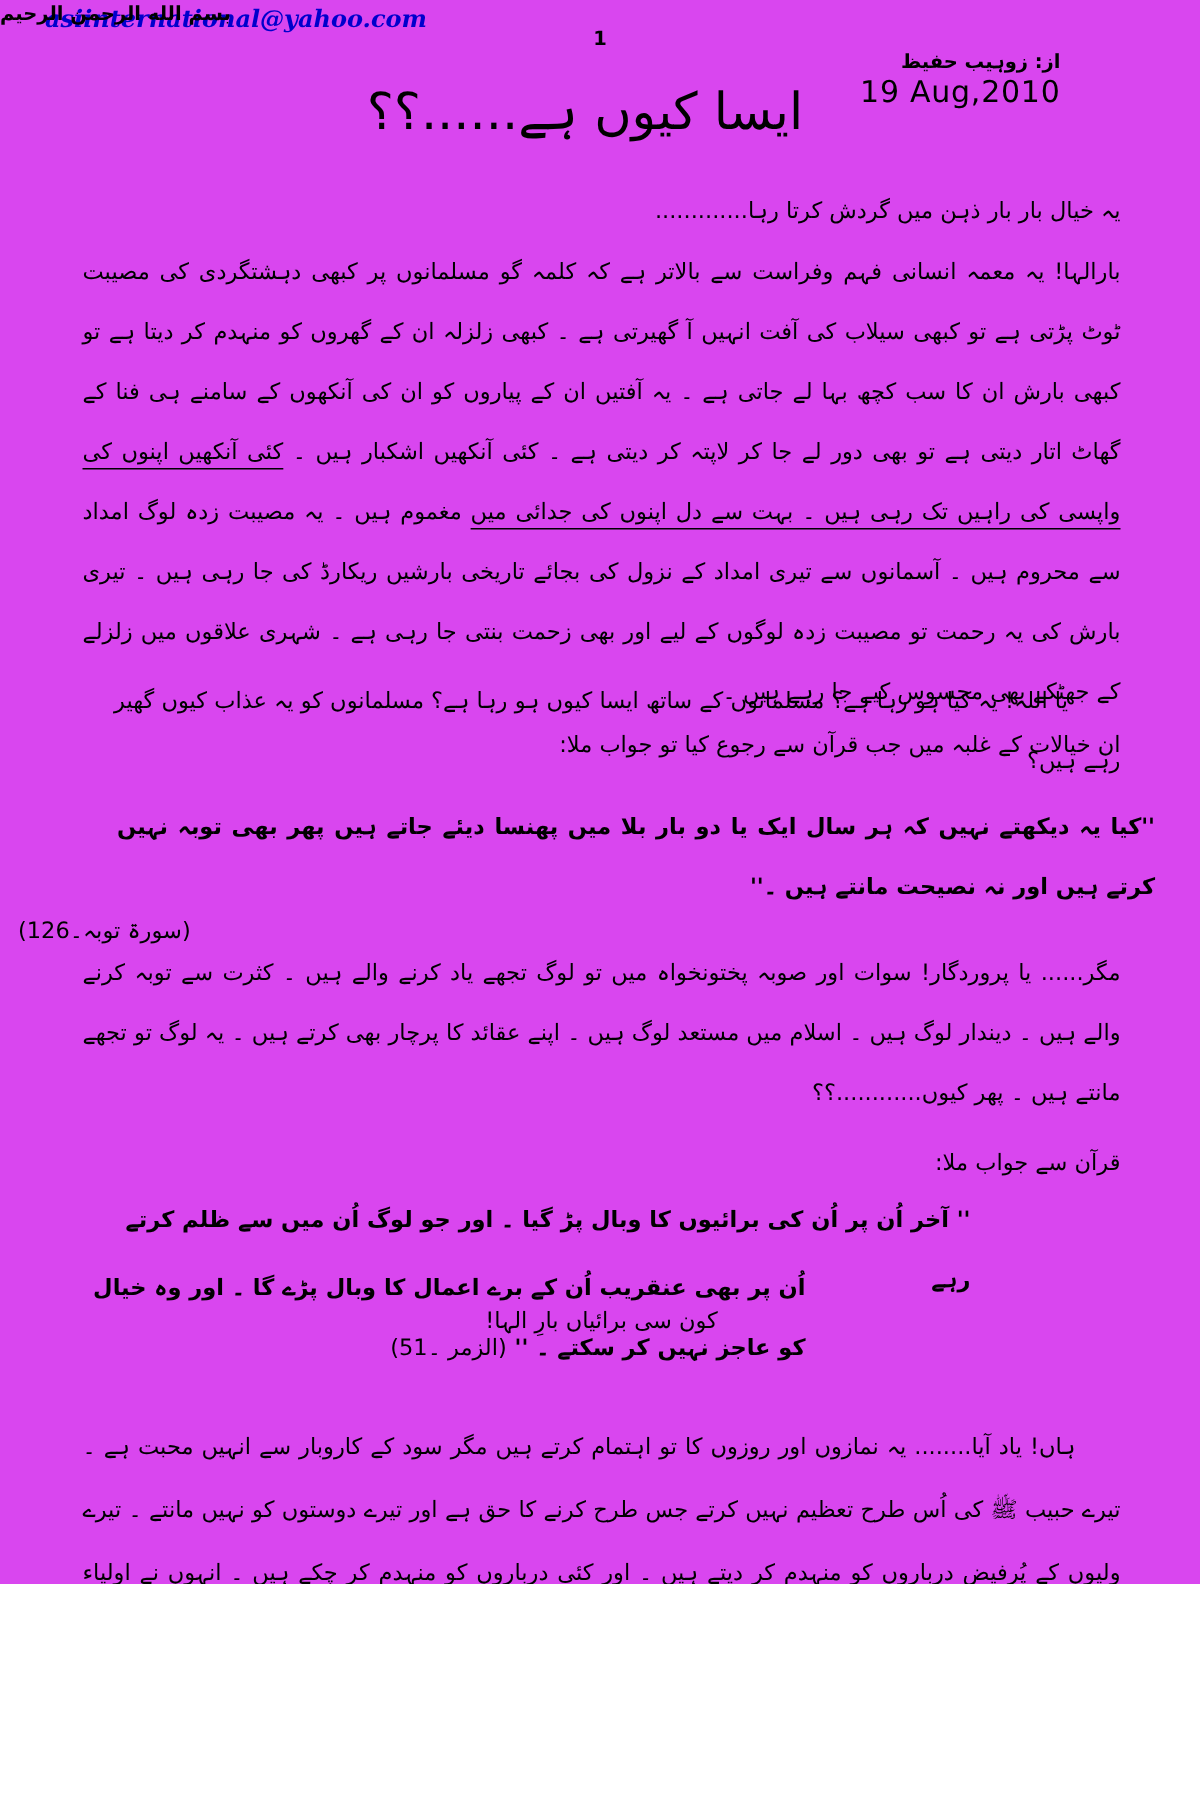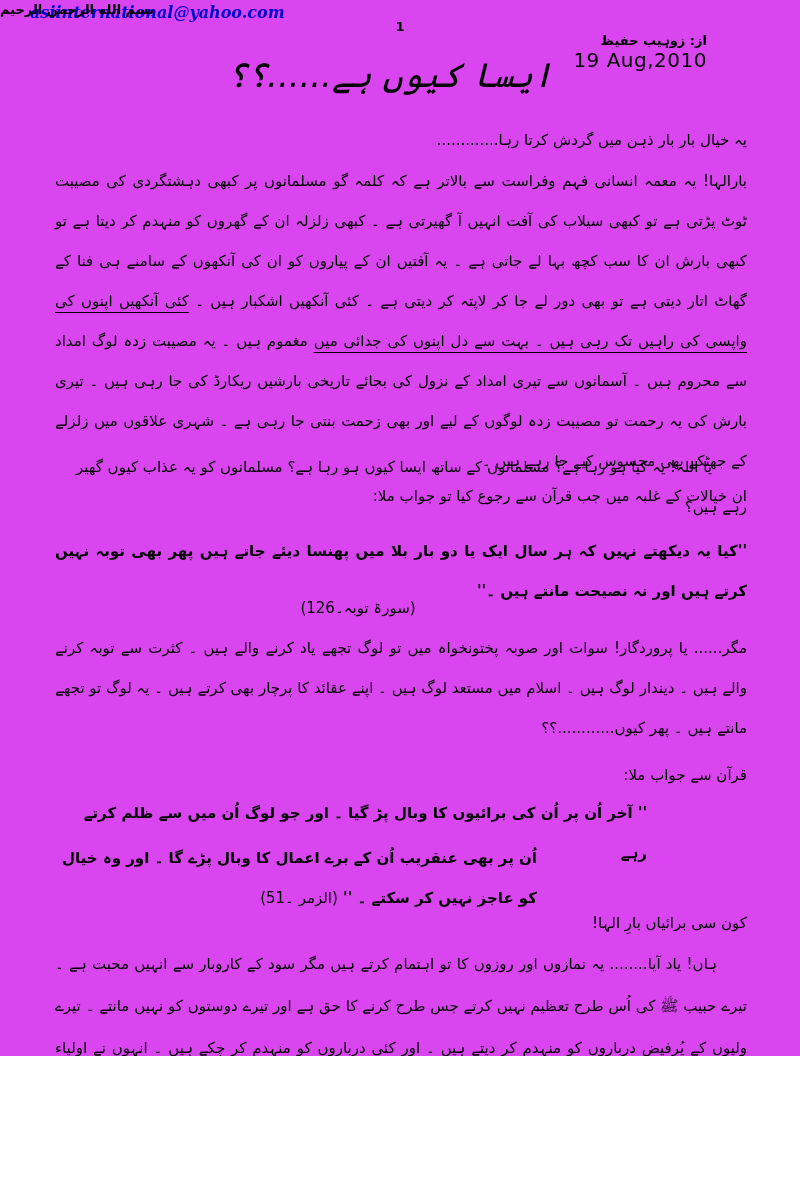--- a/index.html
+++ b/index.html
@@ -35,44 +35,44 @@
   .byline .author{
     direction:rtl;font-size:13px;font-weight:bold;
     white-space:nowrap;
   }
   .byline .date{
     font-size:20px;letter-spacing:.5px;white-space:nowrap;
   }
   .doc-title{
     position:absolute;left:0;top:50px;width:780px;
     text-align:center;direction:rtl;
-    font-size:34px;line-height:50px;font-style:italic;
+    font-size:34px;line-height:50px;
   }
   
   .para{
     position:absolute;left:55px;width:692px;
     direction:rtl;
     font-size:15px;line-height:40px;
     text-align:right;
   }
   .just{text-align:justify;}
   .p1{top:120px;}
   .p2{top:161px;}
   .p2 .ul{text-decoration:underline;text-underline-offset:6px;}
   .p3{top:447px;text-indent:35px;}
   .p4{top:476px;}
-  .quote1{top:531px;font-weight:bold;font-size:15px;}
-  .ref1{top:588px;left:12px;text-align:center;font-size:15px;}
+  .quote1{top:531px;font-weight:bold;font-size:15px;margin-left:23px;}
+  .ref1{top:600px;left:12px;text-align:left;font-size:15px;}
   .p5{top:628px;}
   .p6{top:712px;}
   .p7{top:755px;}
   .q2l1{top:793px;font-weight:bold;padding-right:100px;width:592px;}
   .q2l2{top:838px;font-weight:bold;padding-right:210px;width:482px;}
   .q2l2 .ref-inline{font-weight:normal;text-align:center;}
-  .p8{top:903px;}
+  .p8{top:860px;text-align:center;}
   .p9{top:943px;text-indent:30px;line-height:42px;}
   
   .footer-rule{
     position:absolute;left:33px;top:1155px;width:737px;
     border:none;border-top:2px solid #000;margin:0;
   }
   .footer-email{
     position:absolute;left:33px;top:1160px;
     font-family:"DejaVu Serif", serif;
     font-style:italic;font-weight:bold;

